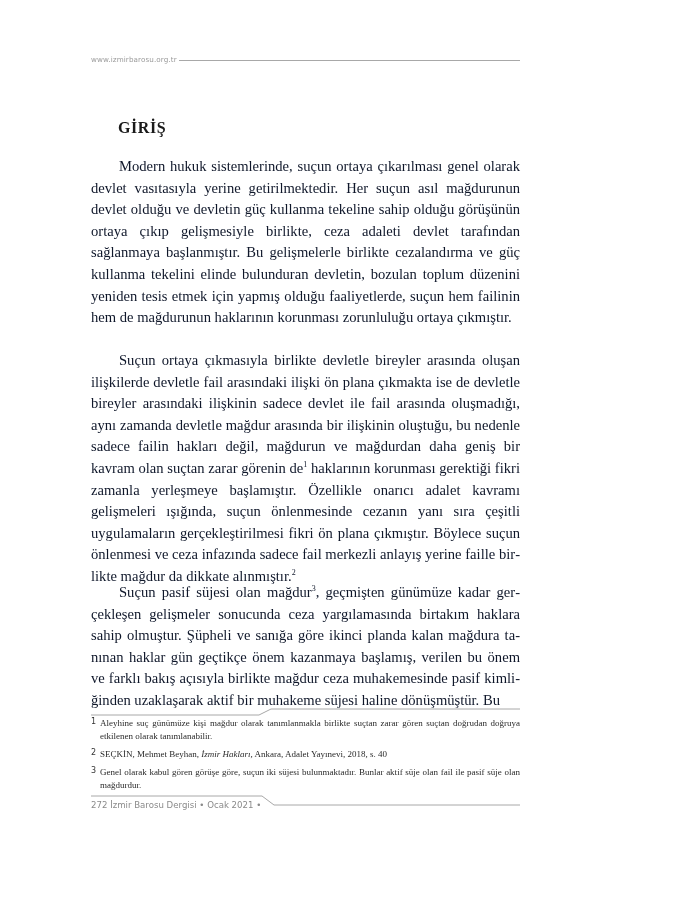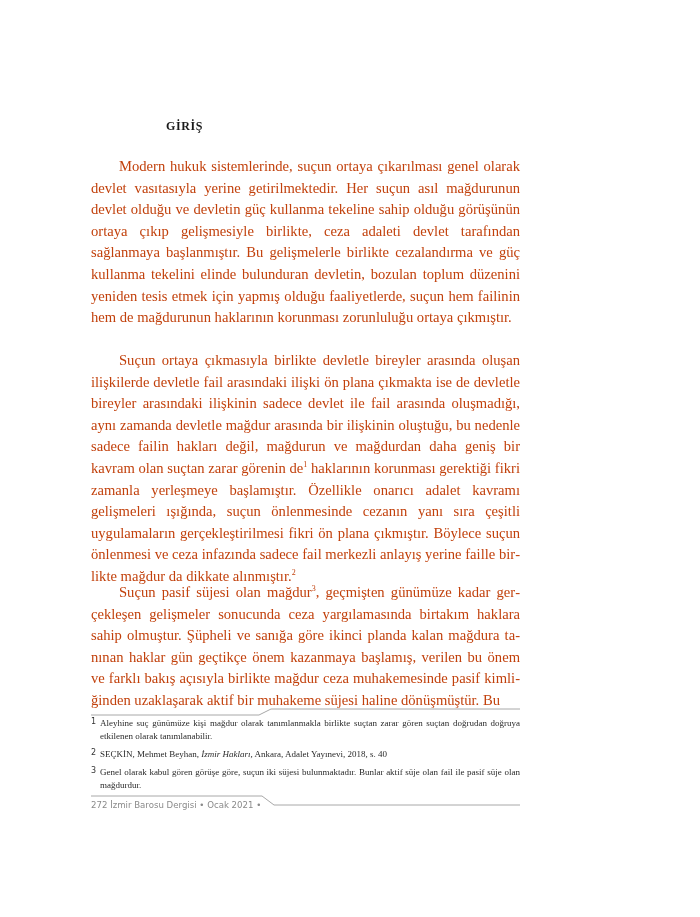--- a/index.html
+++ b/index.html
@@ -3,23 +3,23 @@
 <meta charset="utf-8">
 <style>
   html, body { margin: 0; padding: 0; background: #ffffff; }
   body { width: 700px; height: 917px; position: relative; overflow: hidden; }
   .page { position: absolute; left: 0; top: 0; width: 700px; height: 917px; background: #fff; }
 
   .header { position: absolute; left: 91px; top: 53px; width: 429px; height: 14px; }
   .header-url { position: absolute; left: 0; top: 0; font-family: "DejaVu Sans", sans-serif; font-size: 7.2px; color: #9a9a9a; letter-spacing: 0.1px; white-space: nowrap; line-height: 14px; }
   .header-line { position: absolute; left: 88px; right: 0; top: 7px; height: 0; border-top: 1px solid #a8a8a8; }
 
-  .title { position: absolute; left: 118px; top: 119px; font-family: "Liberation Serif", serif; font-weight: bold; font-size: 12px; color: #1a1a1a; letter-spacing: 0.6px; margin-left: 48px; }
+  .title { position: absolute; left: 118px; top: 119px; font-family: "Liberation Serif", serif; font-weight: bold; font-size: 16px; color: #1a1a1a; letter-spacing: 0.6px; }
 
-  .body-text { position: absolute; left: 91px; width: 429px; font-family: "Liberation Serif", serif; font-size: 14.6px; line-height: 21.6px; color: #c2410c; text-align: justify; hyphens: manual; }
+  .body-text { position: absolute; left: 91px; width: 429px; font-family: "Liberation Serif", serif; font-size: 14.6px; line-height: 21.6px; color: #0f172a; text-align: justify; hyphens: manual; }
   .body-text p { margin: 0; text-indent: 28px; }
   .p1 { top: 156px; }
   .p2 { top: 350px; }
   .p3 { top: 582px; }
   sup.fnref { font-size: 8px; line-height: 0; vertical-align: 6px; }
 
   .fn-rule { position: absolute; left: 91px; top: 704px; width: 429px; height: 14px; }
   .footnotes { position: absolute; left: 91px; top: 717px; width: 429px; font-family: "Liberation Serif", serif; font-size: 9px; line-height: 13px; color: #2a2a2a; }
   .fn { position: relative; padding-left: 9px; margin-bottom: 5px; text-align: justify; }
   .fn-num { position: absolute; left: 0; top: -2px; font-family: "DejaVu Sans", sans-serif; font-size: 8px; color: #333; }
@@ -27,20 +27,24 @@
 
   .footer { position: absolute; left: 91px; top: 794px; width: 429px; height: 20px; text-align: center; }
   .footer-rule { position: absolute; left: 0; top: 0; width: 429px; height: 16px; }
   .footer-text { position: absolute; left: 0; top: 4px; font-family: "DejaVu Sans", sans-serif; font-size: 8.6px; color: #8a8a8a; white-space: nowrap; line-height: 14px; }
 </style>
 </head>
 <body>
 
 <div class="page">
 
+  <div class="header">
+    <span class="header-url">www.izmirbarosu.org.tr</span>
+    <div class="header-line"></div>
+  </div>
 
   <div class="title">GİRİŞ</div>
 
   <div class="body-text p1">
     <p>Modern hukuk sistemlerinde, suçun ortaya çıkarılması genel olarak devlet vasıtasıyla yerine getirilmektedir. Her suçun asıl mağdurunun devlet olduğu ve devletin güç kullanma tekeline sahip olduğu görü­şünün ortaya çıkıp gelişmesiyle birlikte, ceza adaleti devlet tarafından sağlanmaya başlanmıştır. Bu gelişmelerle birlikte cezalandırma ve güç kullanma tekelini elinde bulunduran devletin, bozulan toplum düzenini yeniden tesis etmek için yapmış olduğu faaliyetlerde, suçun hem failinin hem de mağdurunun haklarının korunması zorunluluğu ortaya çıkmış­tır.</p>
   </div>
 
   <div class="body-text p2">
     <p><span>Suçun ortaya çıkmasıyla birlikte devletle bireyler arasında oluşan ilişkilerde devletle fail arasındaki ilişki ön plana çıkmakta ise de devlet­le bireyler arasındaki ilişkinin sadece devlet ile fail arasında oluşmadığı, aynı zamanda devletle mağdur arasında bir ilişkinin oluştuğu, bu ne­denle sadece failin hakları değil, mağdurun ve mağdurdan daha geniş bir kavram olan suçtan zarar görenin de</span><sup class="fnref">1</sup><span> haklarının korunması gerek­tiği fikri zamanla yerleşmeye başlamıştır. Özellikle onarıcı adalet kav­ramı gelişmeleri ışığında, suçun önlenmesinde cezanın yanı sıra çeşitli uygulamaların gerçekleştirilmesi fikri ön plana çıkmıştır. Böylece suçun önlenmesi ve ceza infazında sadece fail merkezli anlayış yerine faille bir­likte mağdur da dikkate alınmıştır.</span><sup class="fnref">2</sup></p>
   </div>

